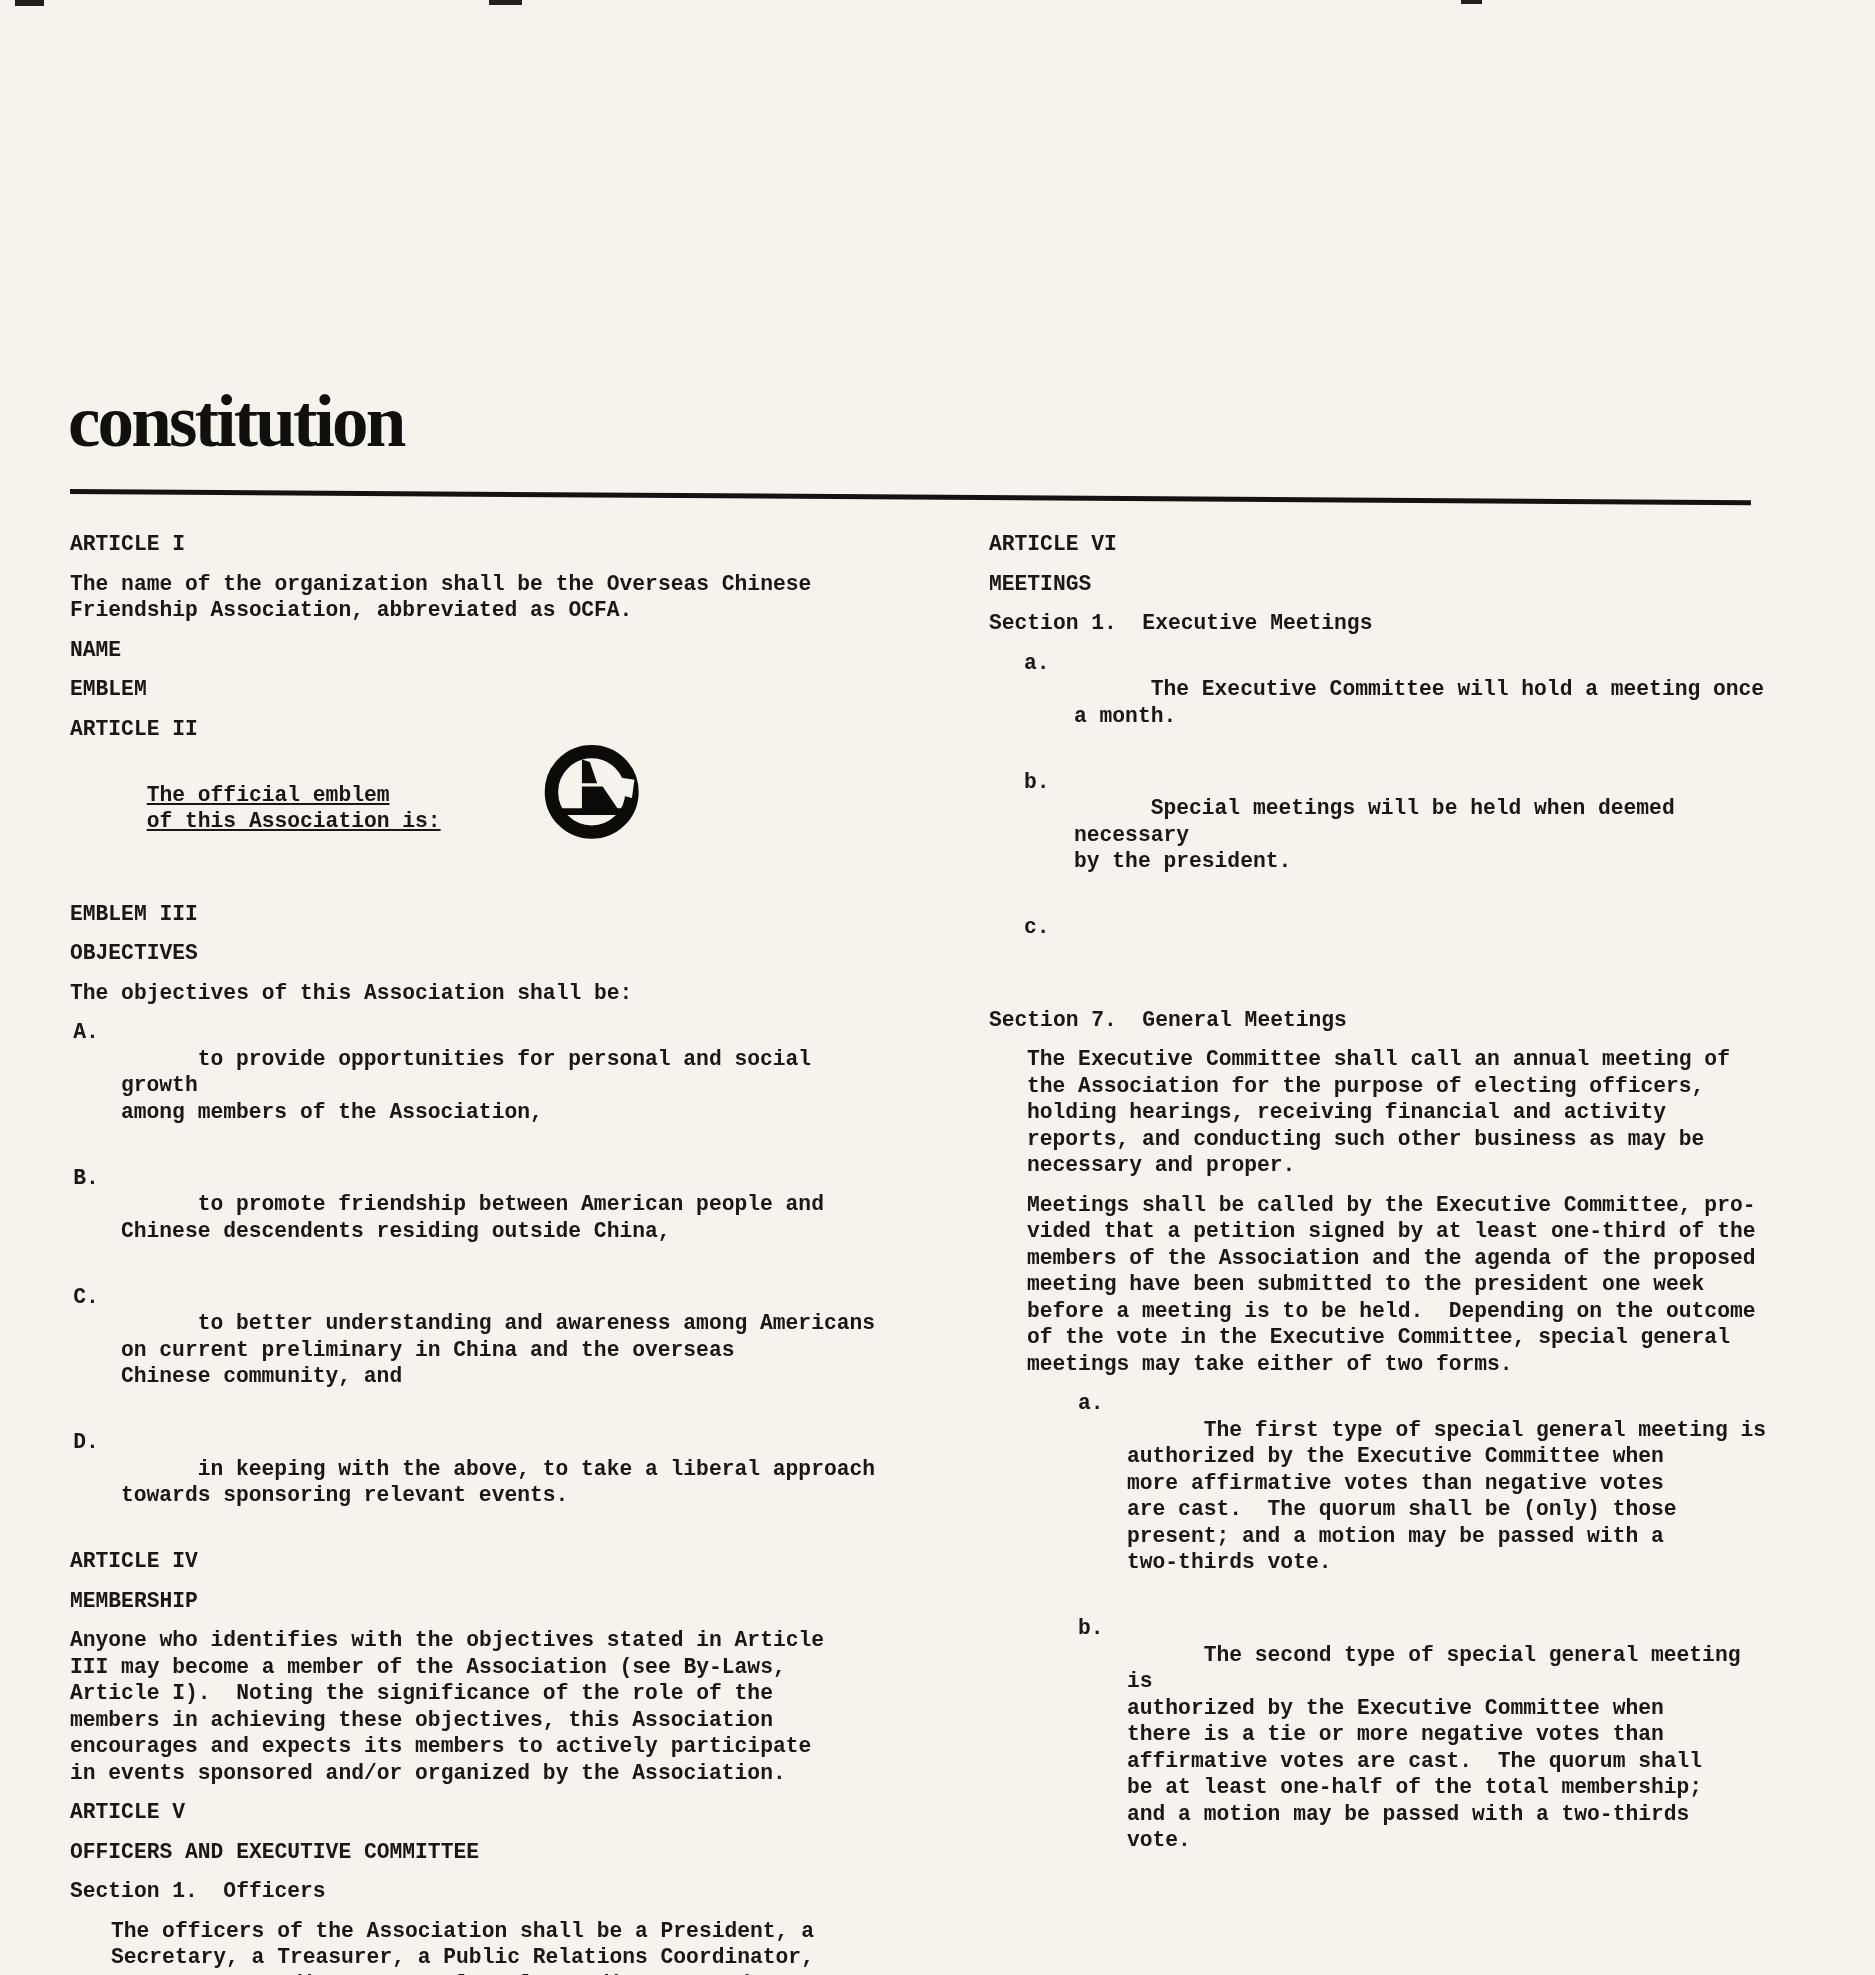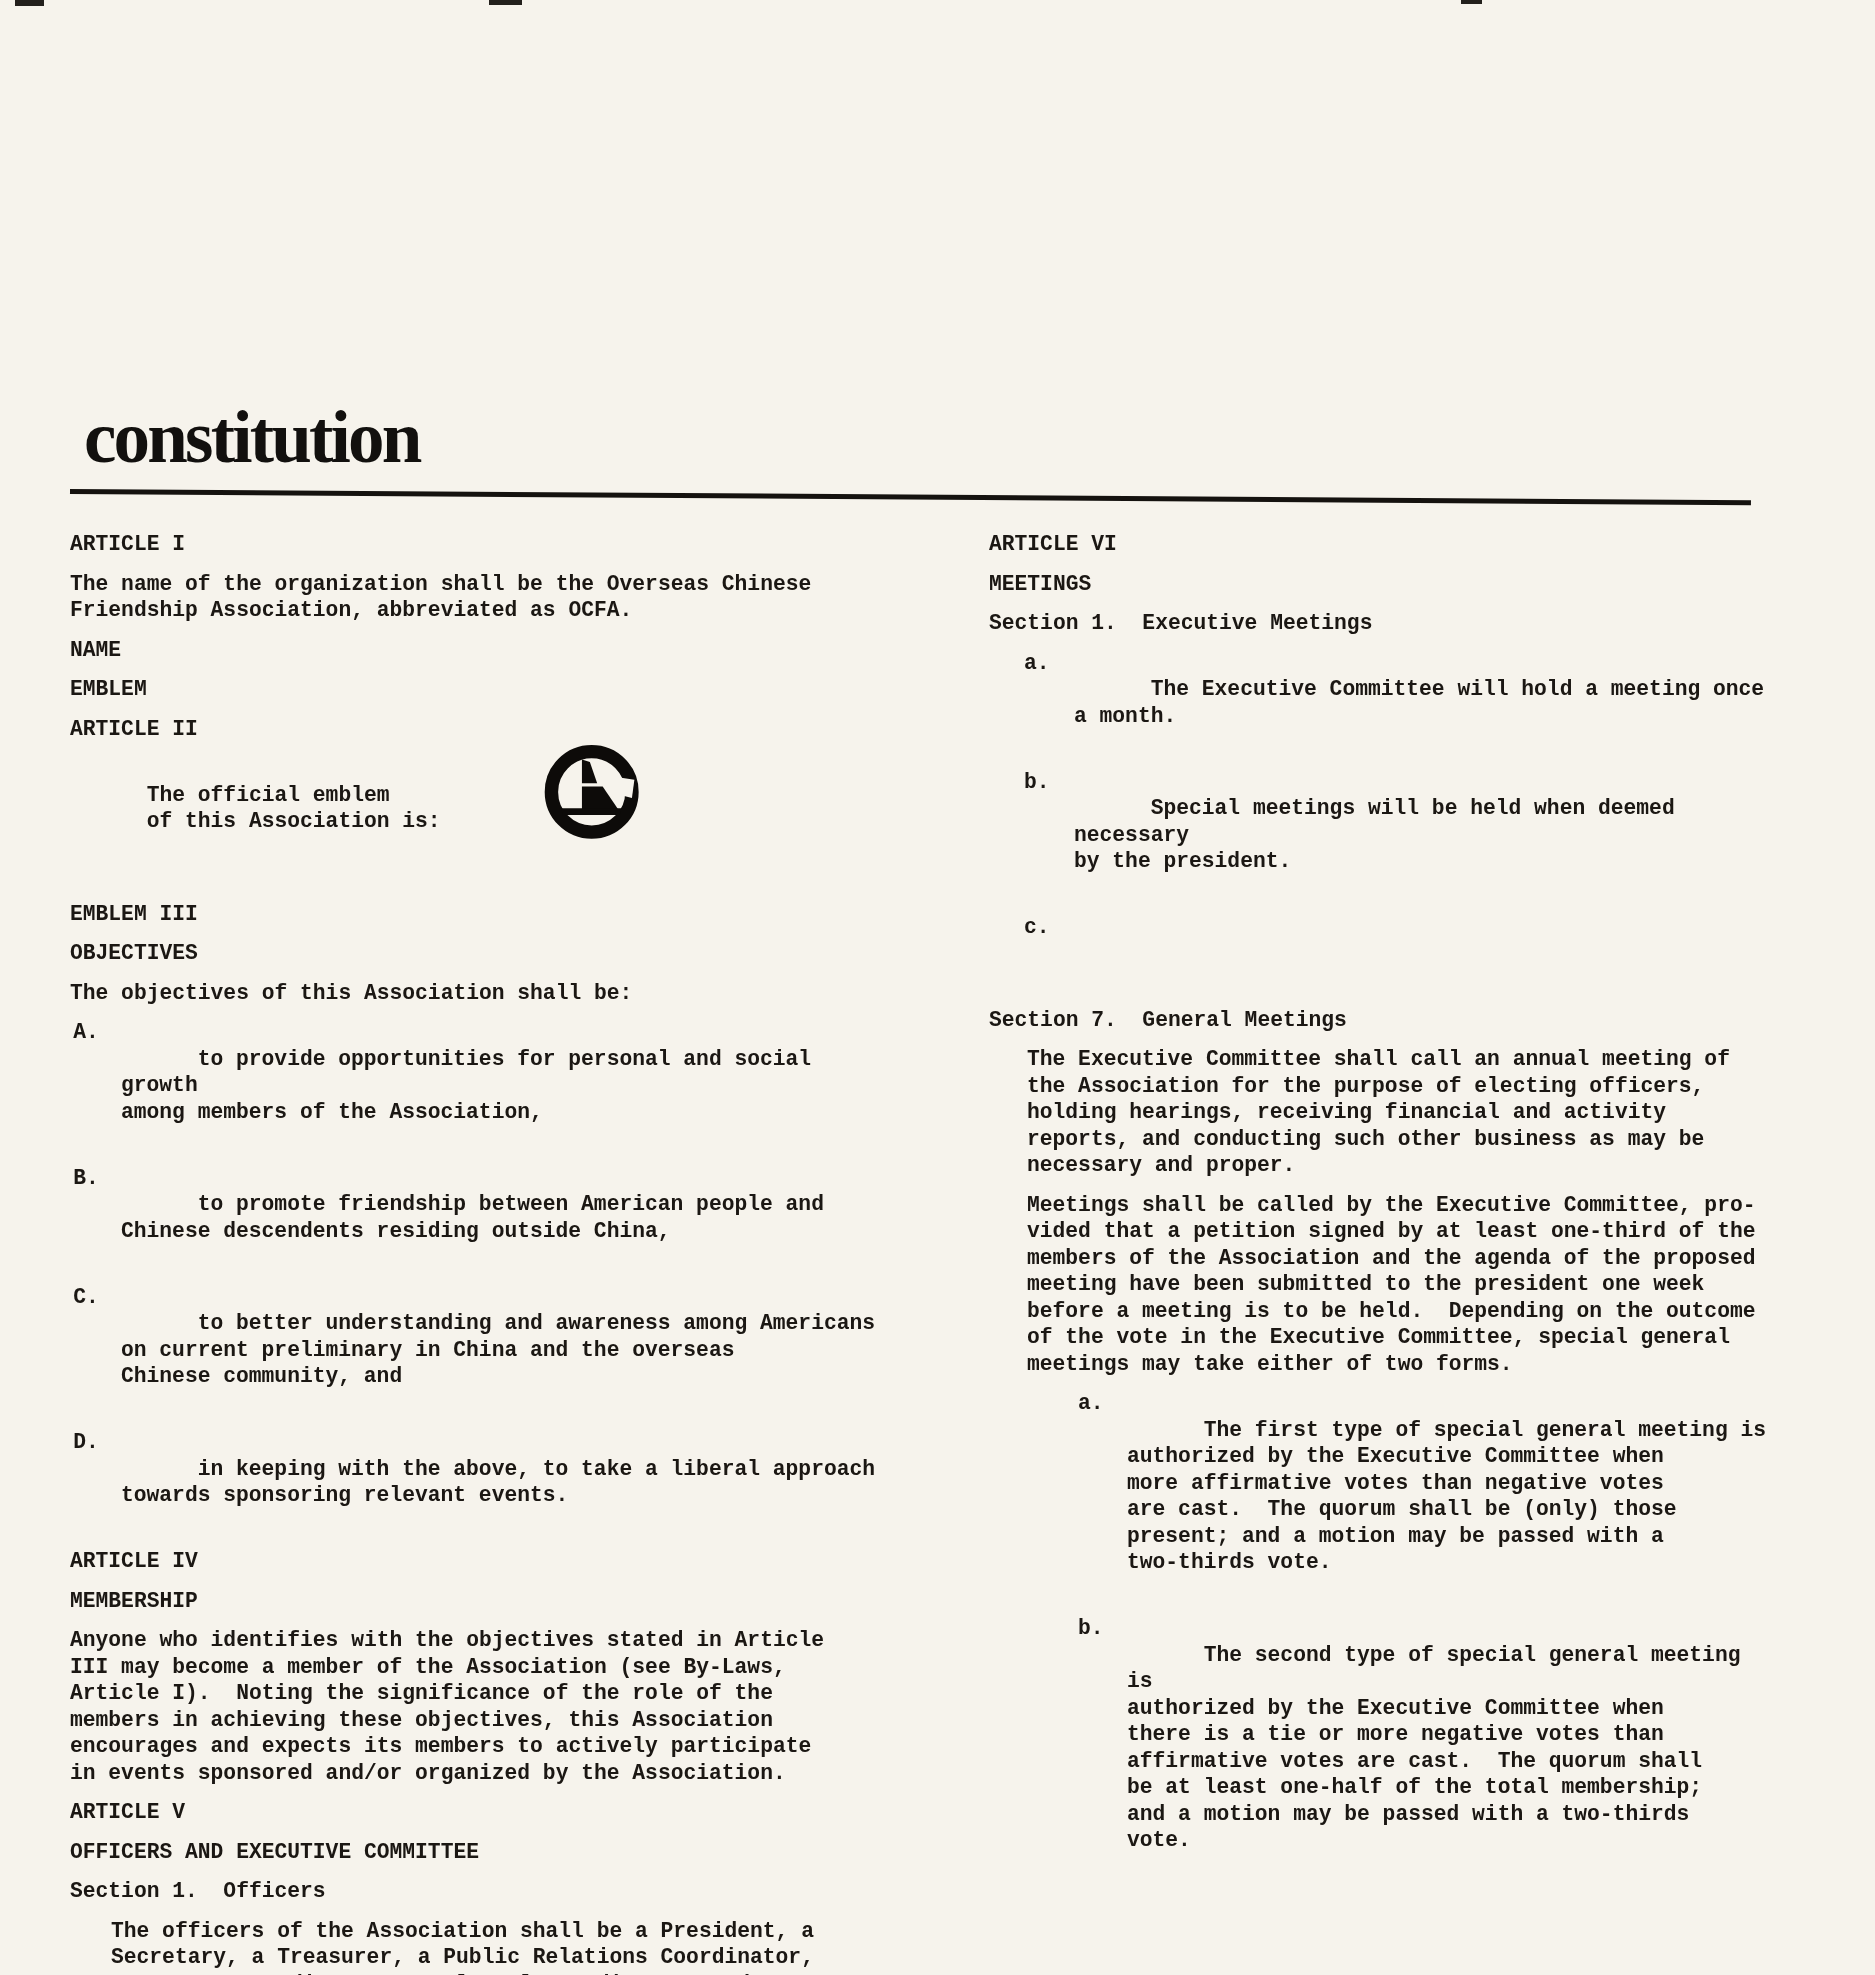--- a/index.html
+++ b/index.html
@@ -9,21 +9,21 @@
     width:1875px;height:2118px;
     background:#f6f3ec;
     overflow:hidden;
     color:#1b1713;
   }
   .speck{position:absolute;background:#23201c;}
   .title{
     position:absolute;left:68px;top:385px;
     font-family:"Liberation Serif","DejaVu Serif",serif;
     font-weight:900;font-size:73px;line-height:1;
-    letter-spacing:-2.8px;color:#12100e;margin:16px;
+    letter-spacing:-2.8px;color:#12100e;margin:0;
   }
   .rule{
     position:absolute;left:70px;top:489px;width:1681px;height:5.1px;
     background:#15120f;transform:rotate(0.38deg);transform-origin:left center;
   }
   .col{
     position:absolute;top:531px;
     font-family:"Liberation Mono","DejaVu Sans Mono",monospace;
     font-weight:bold;font-size:21.3px;line-height:26.5px;
     color:#1b1713;
@@ -37,21 +37,21 @@
   .p-ind-r{padding-left:38px;}
   .item{position:relative;}
   .item .mk{position:absolute;top:0;}
   .li-a{padding-left:51px;}
   .li-a .mk{left:3.2px;}
   .li-r1{padding-left:85px;}
   .li-r1 .mk{left:35px;}
   .li-r2{padding-left:138px;}
   .li-r2 .mk{left:89px;}
   .emblem-row{position:relative;min-height:99px;}
-  .emblem-caption{display:inline-block;white-space:pre-wrap;}
+  .emblem-caption{display:inline-block;white-space:pre-wrap;text-decoration:underline;}
   .emblem-svg{position:absolute;left:468px;top:-18px;width:122px;height:122px;}
 </style>
 </head>
 <body>
 
 <div class="page">
 
   <div class="speck" style="left:15px;top:0;width:29px;height:5.5px;"></div>
   <div class="speck" style="left:489px;top:0;width:33px;height:4.7px;"></div>
   <div class="speck" style="left:1461px;top:0;width:21.3px;height:4px;"></div>

